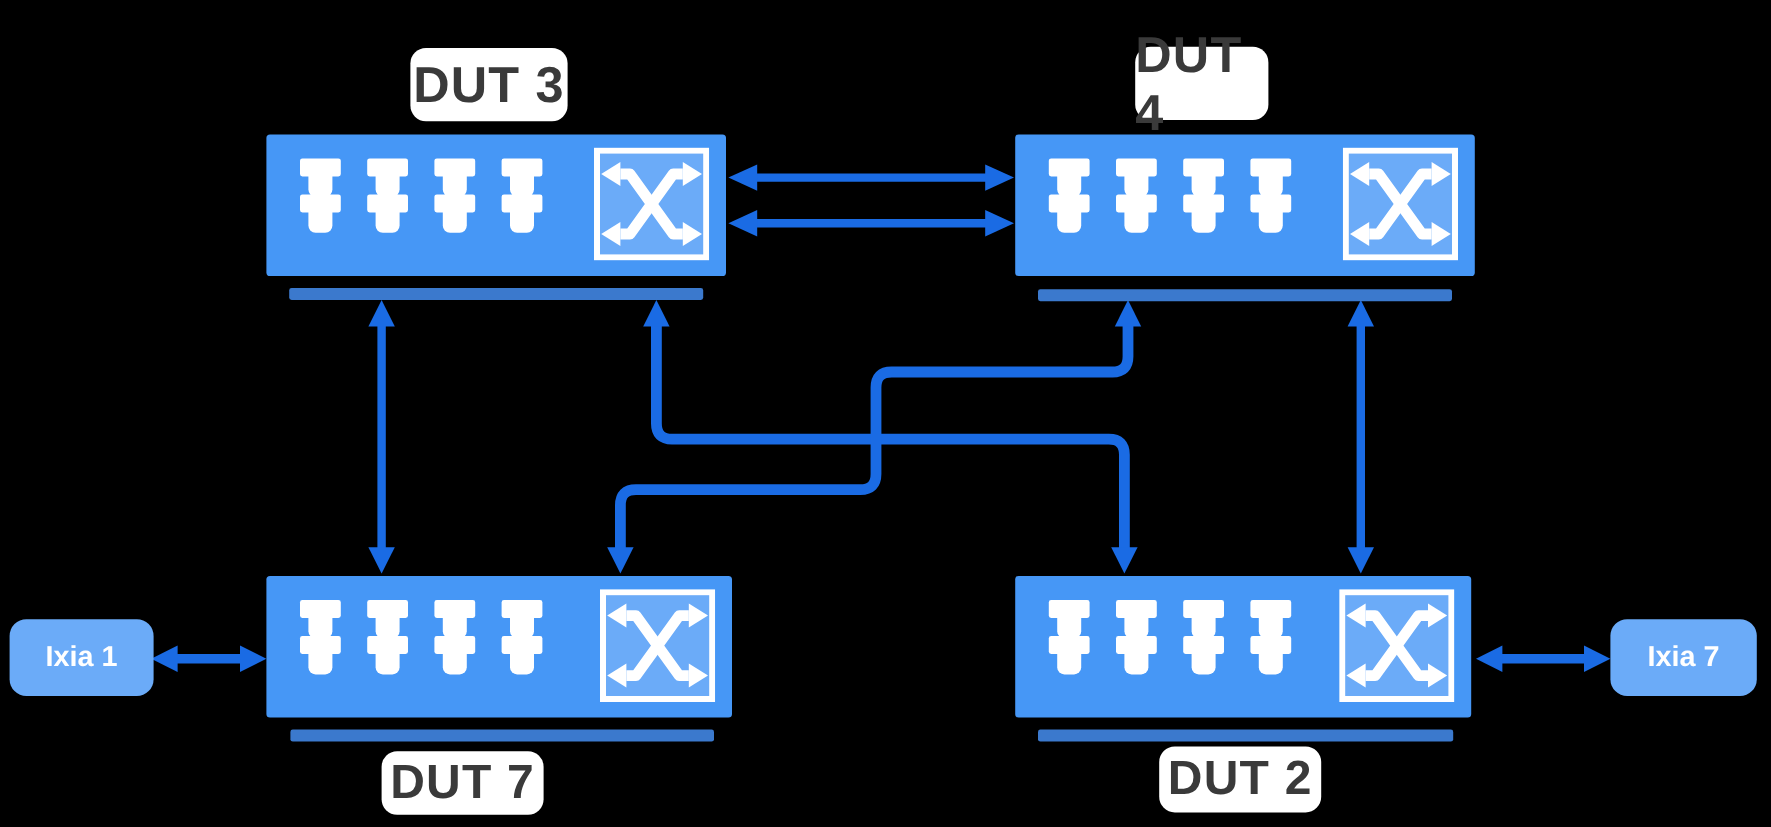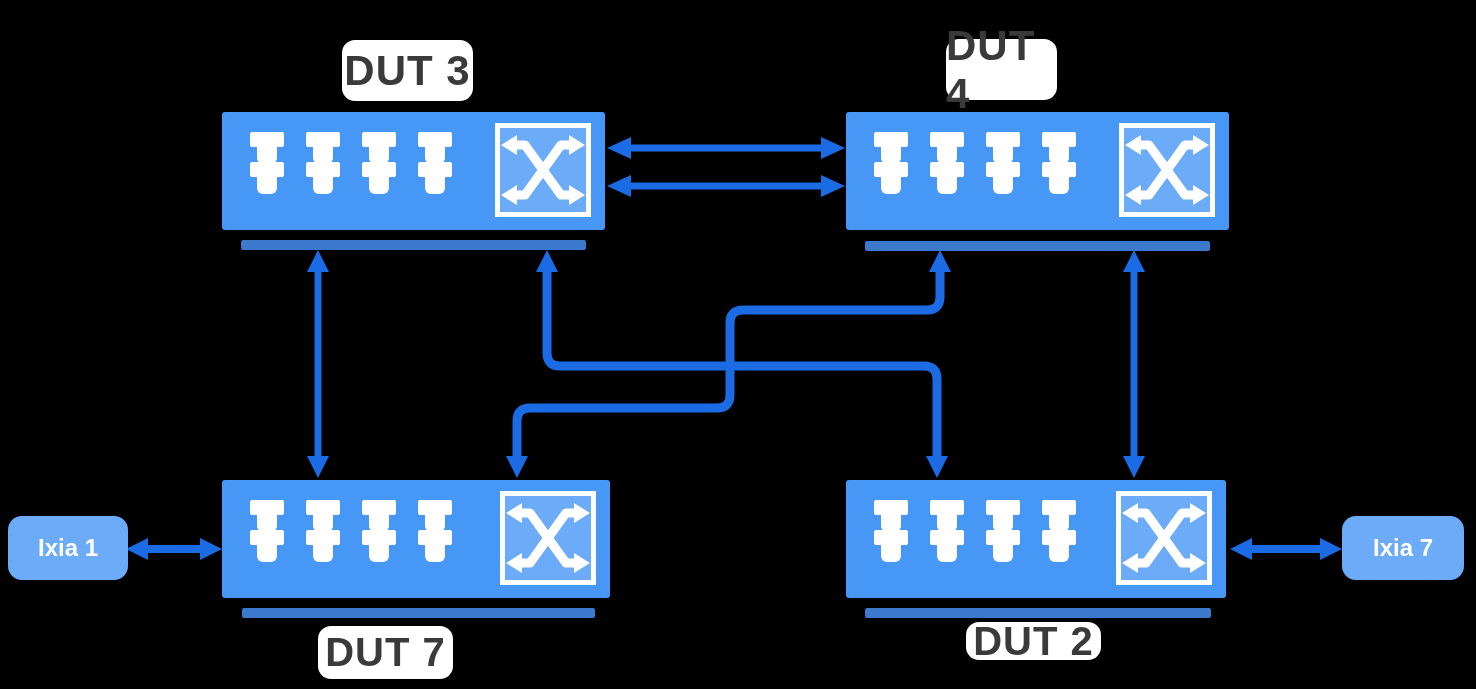--- a/index.html
+++ b/index.html
@@ -41,21 +41,21 @@
   #bar-dut1{left:242px;top:608px;width:353px;}
   #bar-dut2{left:865px;top:608px;width:346px;}
   .node-label{
     position:absolute;background:var(--label-bg);border-radius:13px;
     display:flex;align-items:center;justify-content:center;
     color:var(--label-text);font-weight:bold;letter-spacing:1px;
   }
   #label-dut3{left:306px;top:40px;width:131px;height:61px;font-size:42px;margin-left:36px;}
   #label-dut4{left:946px;top:39px;width:111px;height:61px;font-size:42px;}
   #label-dut1{left:318px;top:626px;width:135px;height:53px;font-size:40px;}
-  #label-dut2{left:966px;top:622px;width:135px;height:38px;font-size:40px;}
+  #label-dut2{left:966px;top:622px;width:135px;height:55px;font-size:40px;}
   .ixia{
     position:absolute;background:var(--switch-accent);border-radius:14px;
     display:flex;align-items:center;justify-content:center;
     color:var(--node-text);font-weight:bold;font-size:24px;
   }
   #node-ixia1{left:8px;top:516px;width:120px;height:64px;}
   #node-ixia2{left:1342px;top:516px;width:122px;height:64px;}
 </style>
 </head>
 <body>

